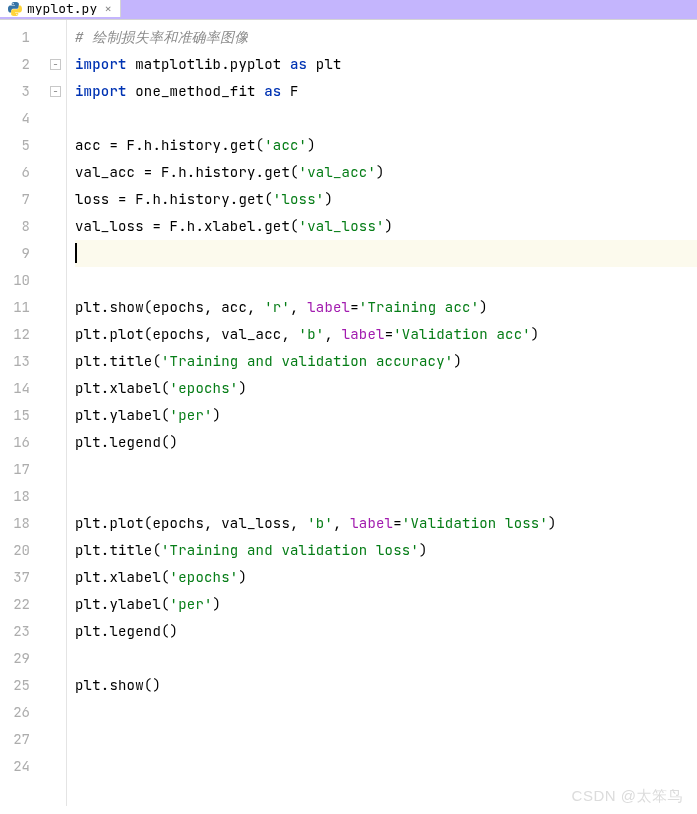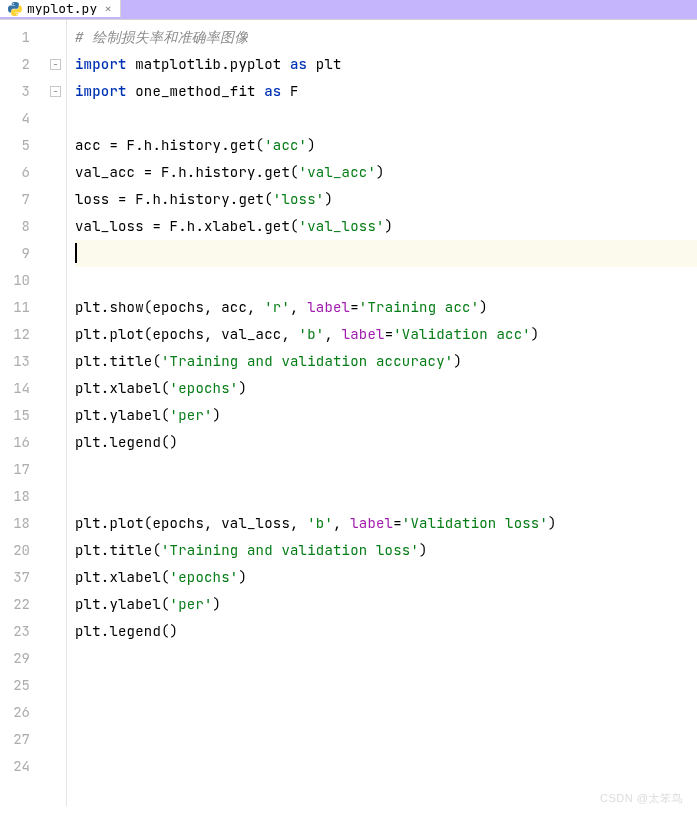--- a/index.html
+++ b/index.html
@@ -97,21 +97,21 @@
   width: 1.5px; height: 20px;
   background: #000;
   vertical-align: middle;
   margin-top: -3px;
 }
 .watermark {
   position: absolute;
   bottom: 8px;
   right: 14px;
   color: #dcdcdc;
-  font-size: 11px;
+  font-size: 15px;
   font-family: sans-serif;
   letter-spacing: 0.5px;
 }
 </style>
 </head>
 <body>
 
 <div class="tab-bar">
   <div class="tab">
     <span class="py-icon">
@@ -178,16 +178,17 @@
       <div class="code-line"><span>plt.ylabel(</span><span class="str">'per'</span><span>)</span></div>
       <div class="code-line"><span>plt.legend()</span></div>
       <div class="code-line"></div>
       <div class="code-line"></div>
       <div class="code-line"><span>plt.plot(epochs, val_loss, </span><span class="str">'b'</span><span>, </span><span class="param">label</span><span>=</span><span class="str">'Validation loss'</span><span>)</span></div>
       <div class="code-line"><span>plt.title(</span><span class="str">'Training and validation loss'</span><span>)</span></div>
       <div class="code-line"><span>plt.xlabel(</span><span class="str">'epochs'</span><span>)</span></div>
       <div class="code-line"><span>plt.ylabel(</span><span class="str">'per'</span><span>)</span></div>
       <div class="code-line"><span>plt.legend()</span></div>
       <div class="code-line"></div>
+      <div class="code-line"><span>plt.show()</span></div>
     </div>
 </div>
 
 <div class="watermark">CSDN @太笨鸟</div>
 
 </body></html>

